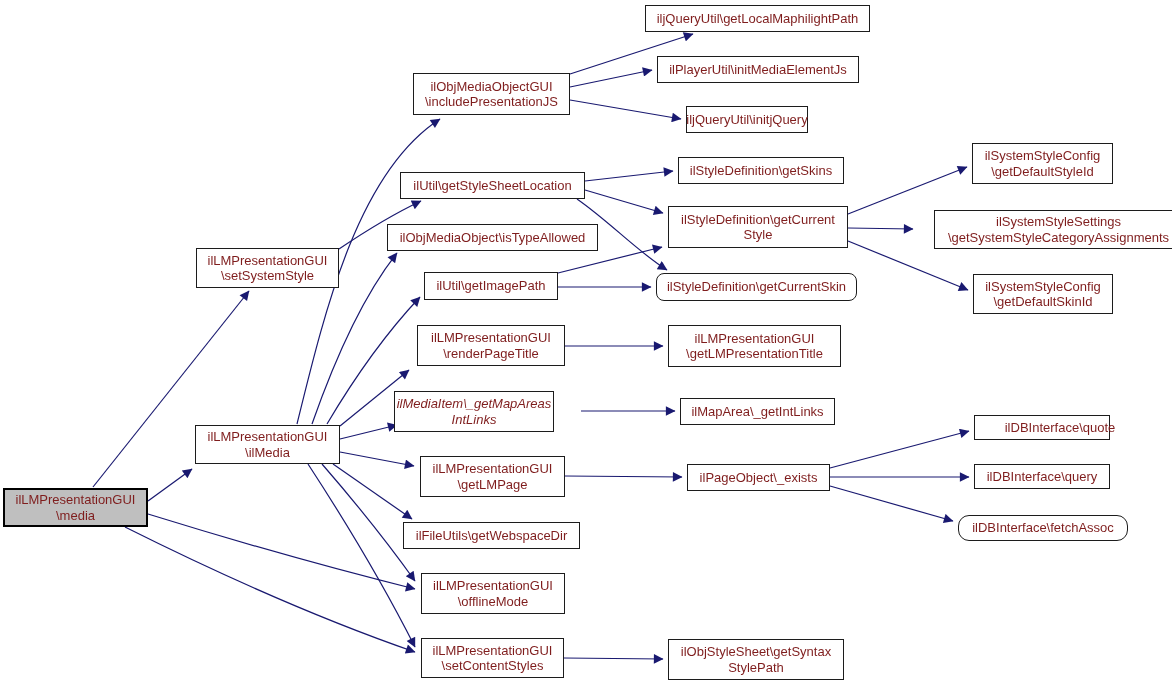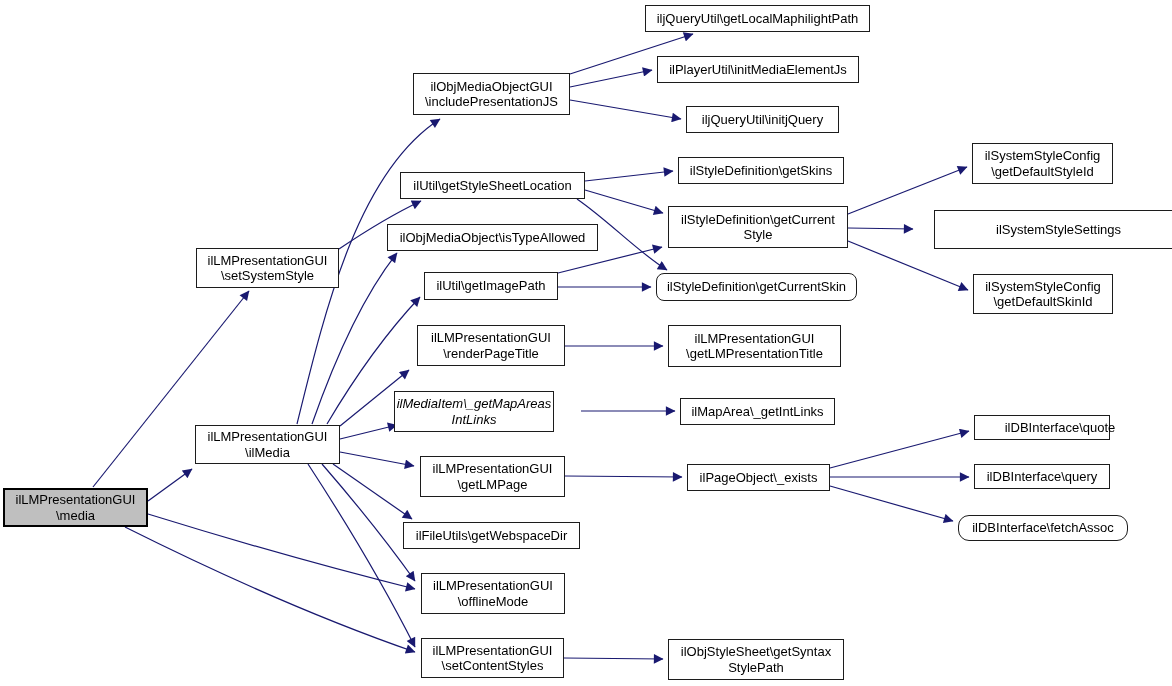--- a/index.html
+++ b/index.html
@@ -2,21 +2,21 @@
 <html><head>
 <meta charset="utf-8">
 <title>ilLMPresentationGUI\media</title>
 <style>
   html,body{margin:0;padding:0;background:#ffffff;}
   #call-graph{position:relative;width:1172px;height:686px;background:#ffffff;overflow:hidden;
               font-family:"Liberation Sans","DejaVu Sans",sans-serif;}
   #edge-layer{position:absolute;left:0;top:0;width:1172px;height:686px;}
   .node{position:absolute;box-sizing:border-box;background:#ffffff;border:1px solid #1c1c1c;
         display:flex;flex-direction:column;align-items:center;justify-content:center;
-        font-size:13px;line-height:1.18;color:#000000;text-align:center;white-space:nowrap;
+        font-size:13px;line-height:1.18;color:#7f1d1d;text-align:center;white-space:nowrap;
         cursor:pointer;}
   .node.root{background:#bfbfbf;border:2px solid #000000;cursor:default;}
   .node span{display:block;}
 </style>
 </head>
 <body>
 
 <div id="call-graph">
   <svg id="edge-layer" width="1172" height="686" viewBox="0 0 1172 686" xmlns="http://www.w3.org/2000/svg">
     <defs>
@@ -107,21 +107,21 @@
       <div class="node" style="left: 421px; top: 638px; width: 143px; height: 40px;">
         <span>ilLMPresentationGUI</span>
         <span>\setContentStyles</span>
       </div>
       <div class="node" style="left: 645px; top: 5px; width: 225px; height: 27px;">
         <span>iljQueryUtil\getLocalMaphilightPath</span>
       </div>
       <div class="node" style="left: 657px; top: 56px; width: 202px; height: 27px;">
         <span>ilPlayerUtil\initMediaElementJs</span>
       </div>
-      <div class="node" style="left: 686px; top: 106px; width: 153px; height: 27px;">
+      <div class="node" style="left: 686px; top: 106px; width: 122px; height: 27px;">
         <span>iljQueryUtil\initjQuery</span>
       </div>
       <div class="node" style="left: 678px; top: 157px; width: 166px; height: 27px;">
         <span>ilStyleDefinition\getSkins</span>
       </div>
       <div class="node" style="left: 668px; top: 206px; width: 180px; height: 42px;">
         <span>ilStyleDefinition\getCurrent</span>
         <span>Style</span>
       </div>
       <div class="node" style="left: 656px; top: 273px; width: 201px; height: 28px; border-radius: 8px;">
@@ -140,20 +140,21 @@
       <div class="node" style="left: 668px; top: 639px; width: 176px; height: 41px;">
         <span>ilObjStyleSheet\getSyntax</span>
         <span>StylePath</span>
       </div>
       <div class="node" style="left: 972px; top: 143px; width: 141px; height: 41px;">
         <span>ilSystemStyleConfig</span>
         <span>\getDefaultStyleId</span>
       </div>
       <div class="node" style="left: 918px; top: 210px; width: 249px; height: 39px; margin-left: 16px;">
         <span>ilSystemStyleSettings</span>
+        <span>\getSystemStyleCategoryAssignments</span>
       </div>
       <div class="node" style="left: 973px; top: 274px; width: 140px; height: 40px;">
         <span>ilSystemStyleConfig</span>
         <span>\getDefaultSkinId</span>
       </div>
       <div class="node" style="left: 974px; top: 415px; width: 136px; height: 25px; padding-left: 36px;">
         <span>ilDBInterface\quote</span>
       </div>
       <div class="node" style="left: 974px; top: 464px; width: 136px; height: 25px;">
         <span>ilDBInterface\query</span>

